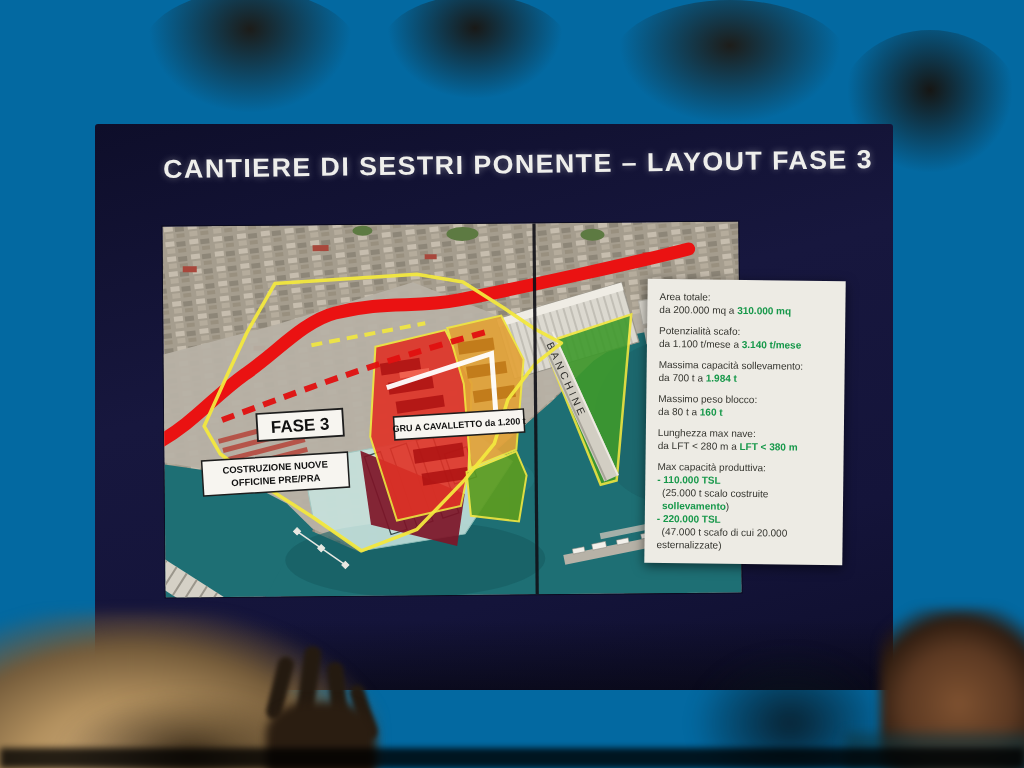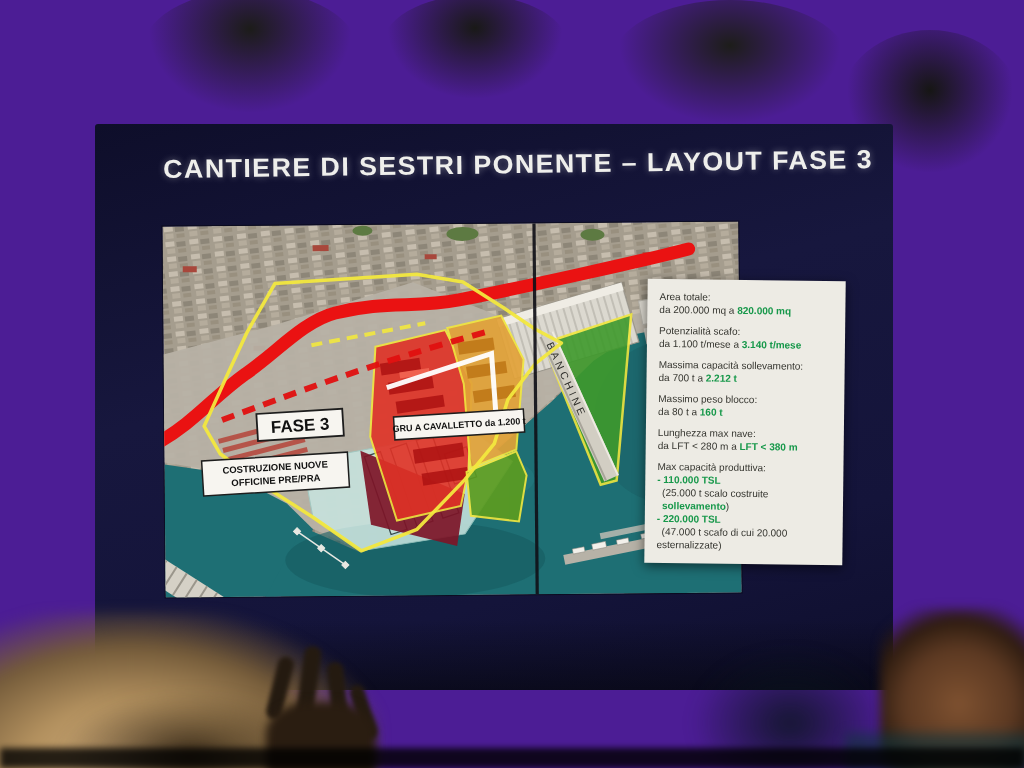--- a/index.html
+++ b/index.html
@@ -1,17 +1,17 @@
 <!DOCTYPE html>
 <html><head>
 <meta charset="utf-8">
 <style>
   html,body{margin:0;padding:0;background:#060606;}
   #photo{position:relative;width:1024px;height:768px;overflow:hidden;
-         background:#4c1d95;font-family:"Liberation Sans",sans-serif;}
+         background:#0369a1;font-family:"Liberation Sans",sans-serif;}
   
   .light{position:absolute;border-radius:50%;pointer-events:none;}
   
   #screen{position:absolute;left:95px;top:124px;width:798px;height:566px;
           background:linear-gradient(165deg,#0e0e2a 0%,#17173e 40%,#14143a 75%,#0e0e2c 100%);
           border-radius:3px;}
   #screen-fade{position:absolute;left:0;bottom:0;width:100%;height:70px;
           background:linear-gradient(rgba(5,5,10,0),rgba(5,5,10,.55));}
   #slide-title{position:absolute;left:68px;top:30px;width:680px;
           color:#efefec;font-size:26px;font-weight:bold;letter-spacing:1.4px;
@@ -216,29 +216,29 @@
           <text x="295" y="204" text-anchor="middle" font-size="9" font-weight="600" fill="#111111">GRU A CAVALLETTO da 1.200 t</text>
         </g>
 
         <rect x="370" y="0" width="3.2" height="371" fill="#101018" opacity="0.92"></rect>
       </svg>
     </div>
 
     <div id="info-panel">
       <div class="stat">
         <div>Area totale:</div>
-        <div><span>da 200.000 mq a </span><span class="grn">820.000 mq</span></div>
+        <div><span>da 200.000 mq a </span><span class="grn">310.000 mq</span></div>
       </div>
       <div class="stat">
         <div>Potenzialità scafo:</div>
         <div><span>da 1.100 t/mese a </span><span class="grn">3.140 t/mese</span></div>
       </div>
       <div class="stat">
         <div>Massima capacità sollevamento:</div>
-        <div><span>da 700 t a </span><span class="grn">2.212 t</span></div>
+        <div><span>da 700 t a </span><span class="grn">1.984 t</span></div>
       </div>
       <div class="stat">
         <div>Massimo peso blocco:</div>
         <div><span>da 80 t a </span><span class="grn">160 t</span></div>
       </div>
       <div class="stat">
         <div>Lunghezza max nave:</div>
         <div><span>da LFT &lt; 280 m a </span><span class="grn">LFT &lt; 380 m</span></div>
       </div>
       <div class="stat" style="margin-bottom:0;">

